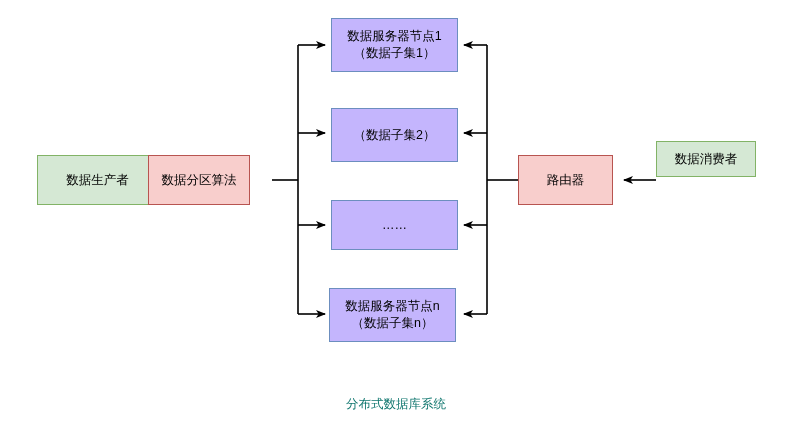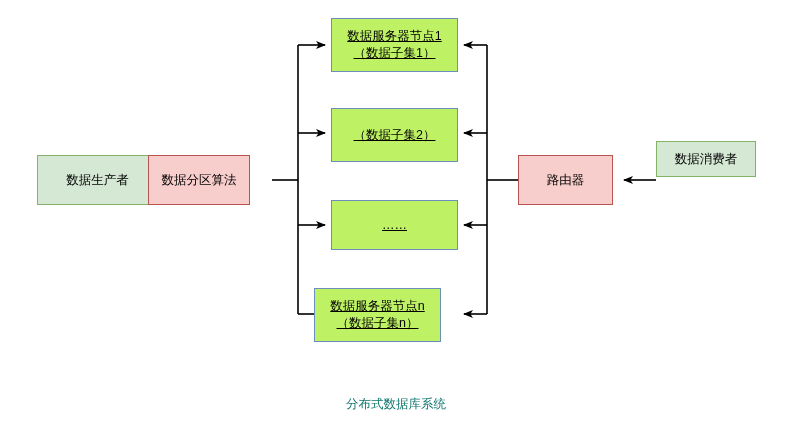--- a/index.html
+++ b/index.html
@@ -34,23 +34,22 @@
   .node .line2 { display: block; }
   .green {
     background: #d5e8d4;
     border-color: #82b366;
   }
   .pink {
     background: #f8cecc;
     border-color: #b85450;
   }
   .blue {
-    background: #bef264;
+    background: #c4b5fd;
     border-color: #6c8ebf;
-    text-decoration: underline;
   }
   .ellipsis-text {
     font-size: 12.5px;
     letter-spacing: 0px;
     color: #000000;
   }
   #edges {
     position: absolute;
     left: 0;
     top: 0;
@@ -119,21 +118,21 @@
   </div>
 
   <div class="node blue" style="left:331px; top:108px; width:127px; height:54px;">
     <span class="line2">（数据子集2）</span>
   </div>
 
   <div class="node blue" style="left:331px; top:200px; width:127px; height:50px;">
     <span class="ellipsis-text">……</span>
   </div>
 
-  <div class="node blue" style="left:314px; top:288px; width:127px; height:54px;">
+  <div class="node blue" style="left:329px; top:288px; width:127px; height:54px;">
     <span>数据服务器节点n</span>
     <span class="line2">（数据子集n）</span>
   </div>
 
   <div class="node pink" style="left:518px; top:155px; width:95px; height:50px;">
     <span>路由器</span>
   </div>
 
   <div class="node green" style="left:656px; top:141px; width:100px; height:36px;">
     <span>数据消费者</span>

